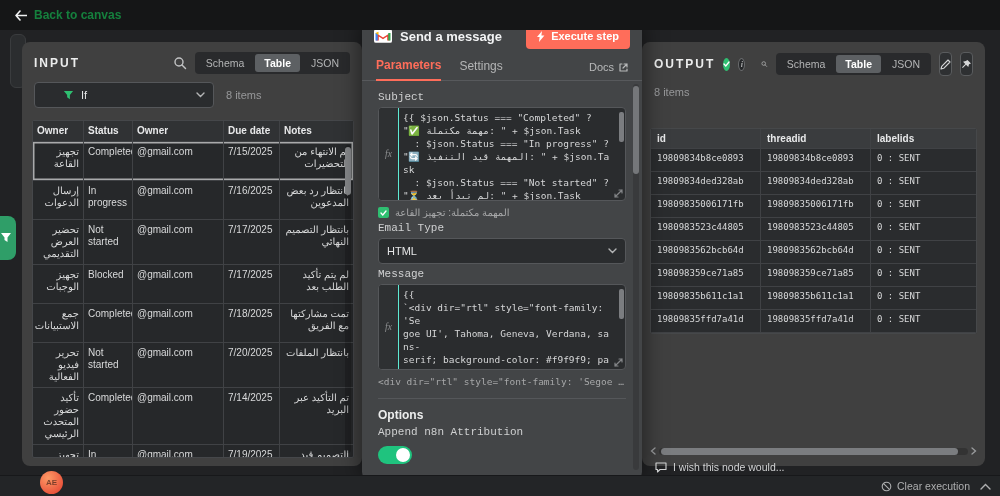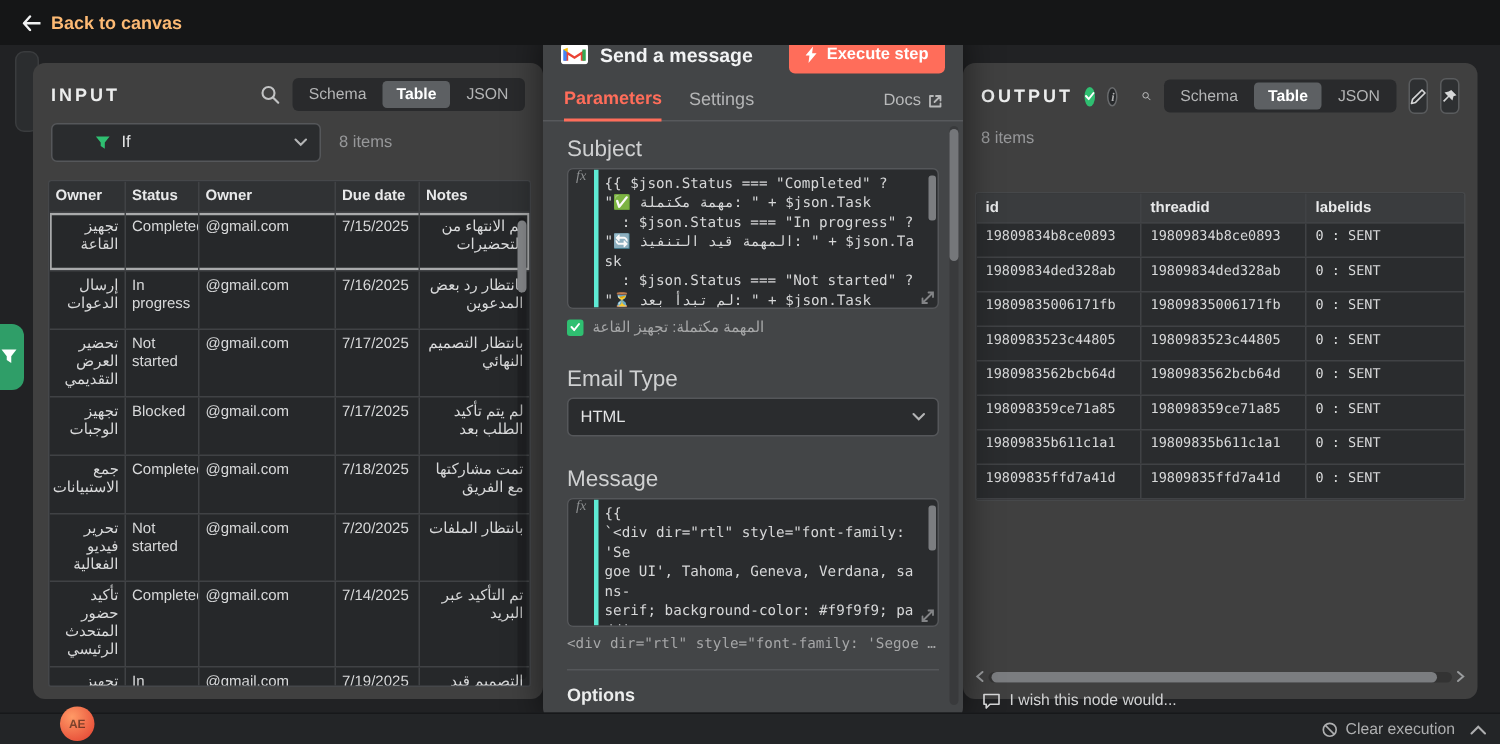--- a/index.html
+++ b/index.html
@@ -12,21 +12,21 @@
     font-size:11px;
   }
   svg { display:block; }
 
   
   .topbar {
     position:absolute; top:0; left:0; width:1000px; height:30px;
     background:#151617; display:flex; align-items:center; padding-left:14px;
     z-index:30;
   }
-  .back { display:flex; align-items:center; gap:7px; color:#fdba74; font-weight:bold; font-size:12px; cursor:pointer; }
+  .back { display:flex; align-items:center; gap:7px; color:#15803d; font-weight:bold; font-size:12px; cursor:pointer; }
 
   
   .peek-node-top { position:absolute; left:10px; top:34px; width:16px; height:54px; background:#2b2d2f; border:1px solid #3a3c3e; border-radius:6px; }
   .peek-if-node {
     position:absolute; left:-16px; top:216px; width:32px; height:44px;
     background:#2f9e68; border-radius:8px; display:flex; align-items:center; justify-content:flex-end; padding-right:4px;
   }
   .peek-toolbar { position:absolute; left:58px; top:450px; display:flex; gap:10px; }
   .peek-toolbar div { width:30px; height:15px; border:1px solid #3b3d3f; border-radius:4px; background:#26282a; }
 
@@ -80,28 +80,28 @@
   .node-head { display:flex; align-items:center; gap:8px; height:36px; padding:0 12px; }
   .node-title { font-size:13px; font-weight:bold; color:#f2f3f4; flex:1; }
   .execute-btn { display:flex; align-items:center; gap:6px; height:25px; padding:0 11px; border:none; border-radius:4px;
     background:#ff6d5a; color:#fff; font-size:11px; font-weight:bold; cursor:pointer; font-family:inherit; }
   .node-tabs { display:flex; align-items:flex-end; gap:18px; height:27px; padding:0 14px; border-bottom:1px solid #57595c; }
   .ntab { font-size:12px; color:#b4b5b6; padding-bottom:7px; cursor:pointer; }
   .ntab.active { color:#ff6d5a; font-weight:bold; border-bottom:2px solid #ff6d5a; margin-bottom:-1px; }
   .docs-link { margin-left:auto; display:flex; align-items:center; gap:5px; color:#b8b9ba; font-size:11px; padding-bottom:7px; cursor:pointer; }
 
   .node-body { position:absolute; top:63px; bottom:4px; left:0; right:0; padding:10px 16px 8px 16px; overflow:hidden; }
-  .fld-label { display:block; font-size:15px; color:#cfd0d1; margin:0 0 4px 0; }
-  .mt { margin-top:20px; }
+  .fld-label { display:block; font-size:11px; color:#cfd0d1; margin:0 0 4px 0;font-family:Liberation Mono, monospace; }
+  .mt { margin-top:4px; }
 
   .code-editor { position:relative; background:#2a2c2e; border:1px solid #55575a; border-radius:4px; overflow:hidden; }
   .code-editor.subj { height:94px; }
   .code-editor.msg  { height:86px; }
-  .gutter { position:absolute; left:0; top:0; bottom:0; width:20px; background:#2e3032; border-right:3px solid #5eead4;
-    display:flex; justify-content:center; }
+  .gutter { position:absolute; left:0; top:0; bottom:0; width:20px; background:#2e3032; border-right:1px solid #5eead4;
+    display:flex; align-items:center; justify-content:center; }
   .fx { font-size:9.5px; font-style:italic; color:#8d8f91; font-family:"Liberation Serif",serif; }
   .code { position:absolute; left:20px; right:8px; top:0; bottom:0; padding:3px 4px; overflow:hidden; }
   .code-line { font-family:"DejaVu Sans Mono", monospace; font-size:9.5px; line-height:13px; color:#d6d7d8;
     white-space:pre-wrap; word-break:break-all; }
   .mini-scroll { position:absolute; right:1px; top:2px; bottom:14px; width:5px; }
   .mini-scroll .mthumb { position:absolute; top:2px; width:5px; height:30px; background:#7b7d80; border-radius:2px; }
   .expand-corner { position:absolute; right:2px; bottom:2px; opacity:.8; cursor:pointer; }
 
   .preview-line { display:flex; align-items:center; gap:6px; margin-top:6px; font-size:10px; color:#a6a7a8; overflow:hidden; white-space:nowrap; }
   .preview-line .ptext { overflow:hidden; text-overflow:ellipsis; }

